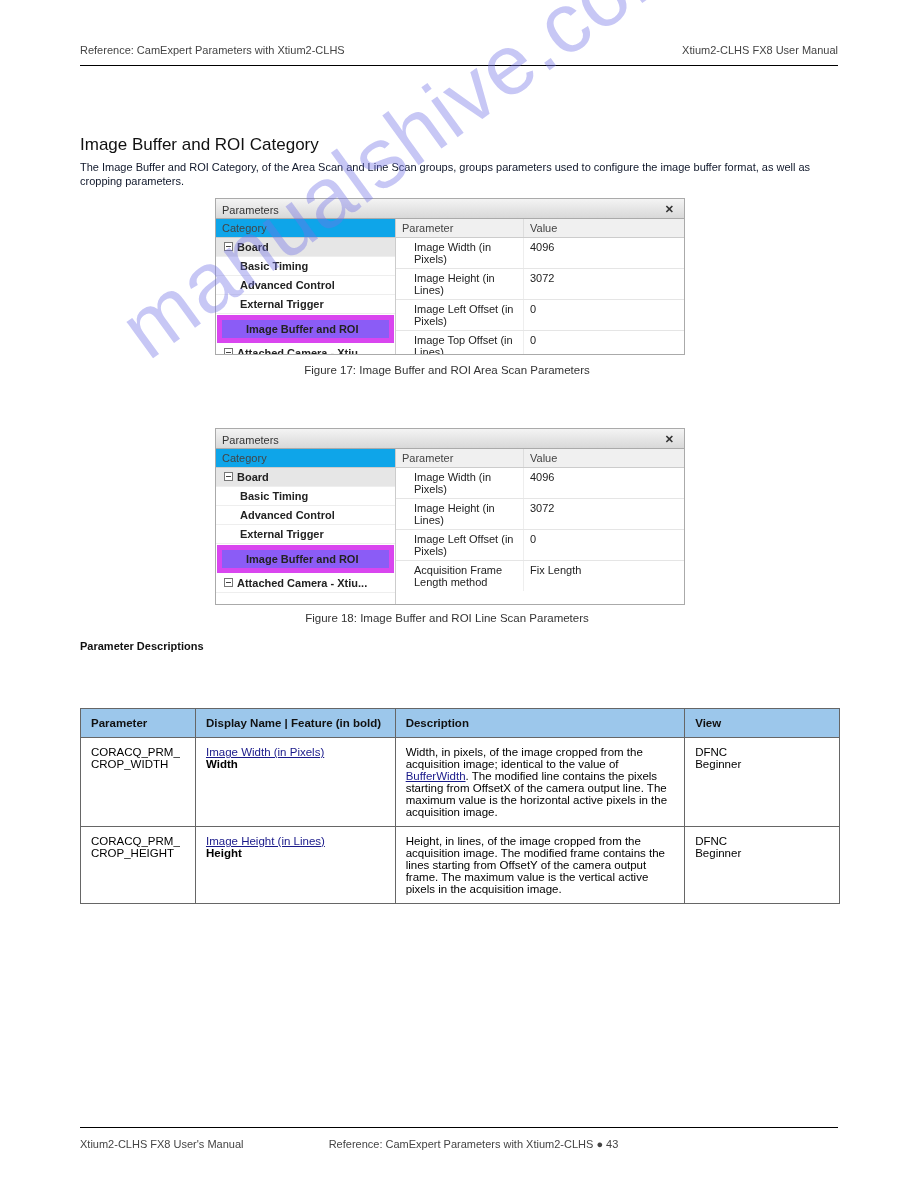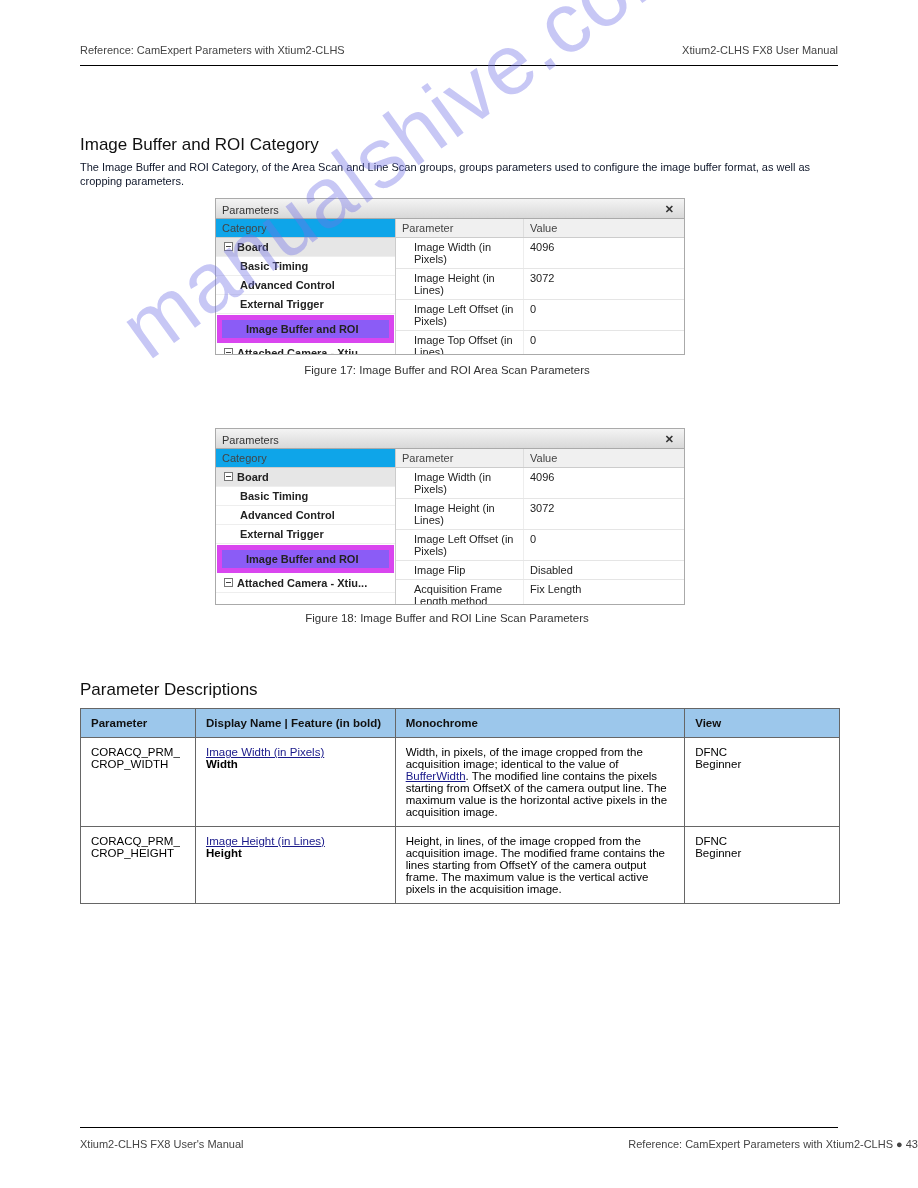--- a/index.html
+++ b/index.html
@@ -34,34 +34,34 @@
 .param-row { display: flex; border-bottom: 1px solid #e5e5e5; }
 .param-row:last-child { border-bottom: none; }
 .pcell { padding: 3px 6px; color: #222; }
 .pname { flex: 1; border-right: 1px solid #eee; padding-left: 18px; }
 .pval { width: 160px; }
 .param-hdr-row { display: flex; background: #f0f0f0; border-bottom: 1px solid #ccc; }
 .phcell { padding: 3px 6px; color: #444; }
 .phname { flex: 1; border-right: 1px solid #ddd; }
 .phval { width: 160px; }
 
-.table-heading { position: absolute; left: 80px; top: 680px; font-size: 17px; font-weight: normal; color: #111; }
+.table-heading { position: absolute; left: 80px; top: 640px; font-size: 11px; font-weight: bold; color: #111; }
 .doc-table { position: absolute; left: 80px; top: 708px; width: 760px; border-collapse: collapse; font-size: 11.5px; }
 .doc-table th, .doc-table td { border: 1px solid #666; padding: 8px 10px; vertical-align: top; text-align: left; }
 .doc-table th { background: #9cc7eb; color: #111; font-weight: bold; }
 .doc-table .col1 { width: 115px; }
 .doc-table .col2 { width: 200px; }
 .doc-table .col3 { width: 290px; }
 .doc-table .col4 { width: 155px; }
 .link-text { color: #1a1a8a; text-decoration: underline; }
 
 .watermark { position: absolute; left: 160px; top: 280px; font-size: 85px; color: rgba(115,115,230,0.40); transform: rotate(-36deg); transform-origin: left bottom; pointer-events: none; font-family: Arial, sans-serif; letter-spacing: 1px; white-space: nowrap; }
 
 .footer-left { position: absolute; left: 80px; top: 1138px; font-size: 11px; color: #444; }
-.footer-center { position: absolute; top: 1138px; width: 918px; text-align: right; font-size: 11px; color: #444; padding-left: 29px; }
+.footer-center { position: absolute; top: 1138px; width: 918px; text-align: center; font-size: 11px; color: #444; padding-left: 29px; }
 </style>
 </head>
 <body>
 
 <div class="hr-top"></div>
 <div class="header-left">Reference: CamExpert Parameters with Xtium2-CLHS</div>
 <div class="header-right">Xtium2-CLHS FX8 User Manual</div>
 
 <div class="section-heading">Image Buffer and ROI Category</div>
 <div class="intro-text">
@@ -139,42 +139,38 @@
           </div>
           <div class="param-row">
             <div class="pcell pname">Image Height (in Lines)</div>
             <div class="pcell pval">3072</div>
           </div>
           <div class="param-row">
             <div class="pcell pname">Image Left Offset (in Pixels)</div>
             <div class="pcell pval">0</div>
           </div>
           <div class="param-row">
-            <div class="pcell pname">Image Flip</div>
-            <div class="pcell pval">Disabled</div>
-          </div>
-          <div class="param-row">
             <div class="pcell pname">Acquisition Frame Length method</div>
             <div class="pcell pval">Fix Length</div>
           </div>
         </div>
     </div>
   </div>
 </div>
 <div class="caption" style="top:612px;">Figure 18: Image Buffer and ROI Line Scan Parameters</div>
 
 <div class="watermark">manualshive.com</div>
 
 <div class="table-heading">Parameter Descriptions</div>
 <table class="doc-table">
   <tbody>
       <tr>
     <th class="col1">Parameter</th>
     <th class="col2">Display Name | Feature (in bold)</th>
-    <th class="col3">Monochrome</th>
+    <th class="col3">Description</th>
     <th class="col4">View</th>
   </tr>
   <tr>
     <td><span style="white-space:pre-line;">CORACQ_PRM_
 CROP_WIDTH</span></td>
     <td>
       <span class="link-text">Image Width (in Pixels)</span><br>
       <b>Width</b>
     </td>
     <td>

